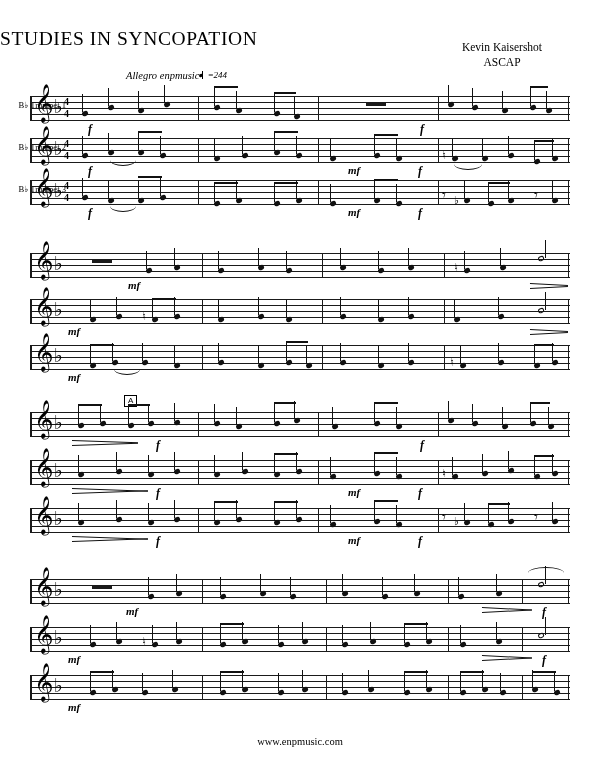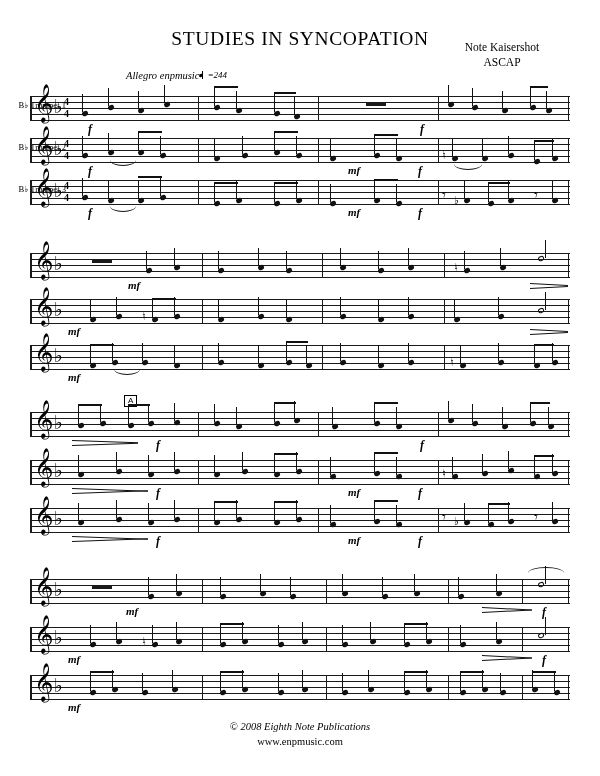--- a/index.html
+++ b/index.html
@@ -15,21 +15,21 @@
     color: #000000;
     overflow: hidden;
   }
 
   
   .title {
     position: absolute;
     top: 28px;
     left: 0;
     width: 600px;
-    text-align: center;
+    text-align: left;
     font-family: "Liberation Serif", serif;
     font-size: 19.5px;
     letter-spacing: 0.6px;
   }
   .credits {
     position: absolute;
     top: 40px;
     right: 38px;
     text-align: center;
     font-size: 11.5px;
@@ -253,21 +253,21 @@
     background: #111;
     transform-origin: left center;
   }
 </style>
 </head>
 <body>
 
 <div class="title">STUDIES IN SYNCOPATION</div>
 
 <div class="credits">
-  <div>Note Kaisershot</div>
+  <div>Kevin Kaisershot</div>
   <div>ASCAP</div>
 </div>
 
 <div class="tempo">Allegro enpmusic</div>
 <div class="tempo-mark">
   <span class="notehead"></span><span class="stem"></span>
   <span style="position:relative; left:2px;">=</span>
   <span class="tempo-num">244</span>
 </div>
 
@@ -960,15 +960,14 @@
   <div class="note" style="left:470px; top:125px;"></div>
   <div class="stem" style="left:470px; top:108px; height:18px;"></div>
   <div class="note" style="left:502px; top:122px;"></div>
   <div class="stem" style="left:502px; top:105px; height:18px;"></div>
   <div class="note" style="left:524px; top:125px;"></div>
   <div class="stem" style="left:524px; top:108px; height:18px;"></div>
   <div class="beam" style="left:502px; top:106px; width:24px;"></div>
 </div>
 
 <div class="footer">
-  <div class="copy">© 2008 Eighth Note Publications</div>
   <div class="url">www.enpmusic.com</div>
 </div>
 
 </body></html>

